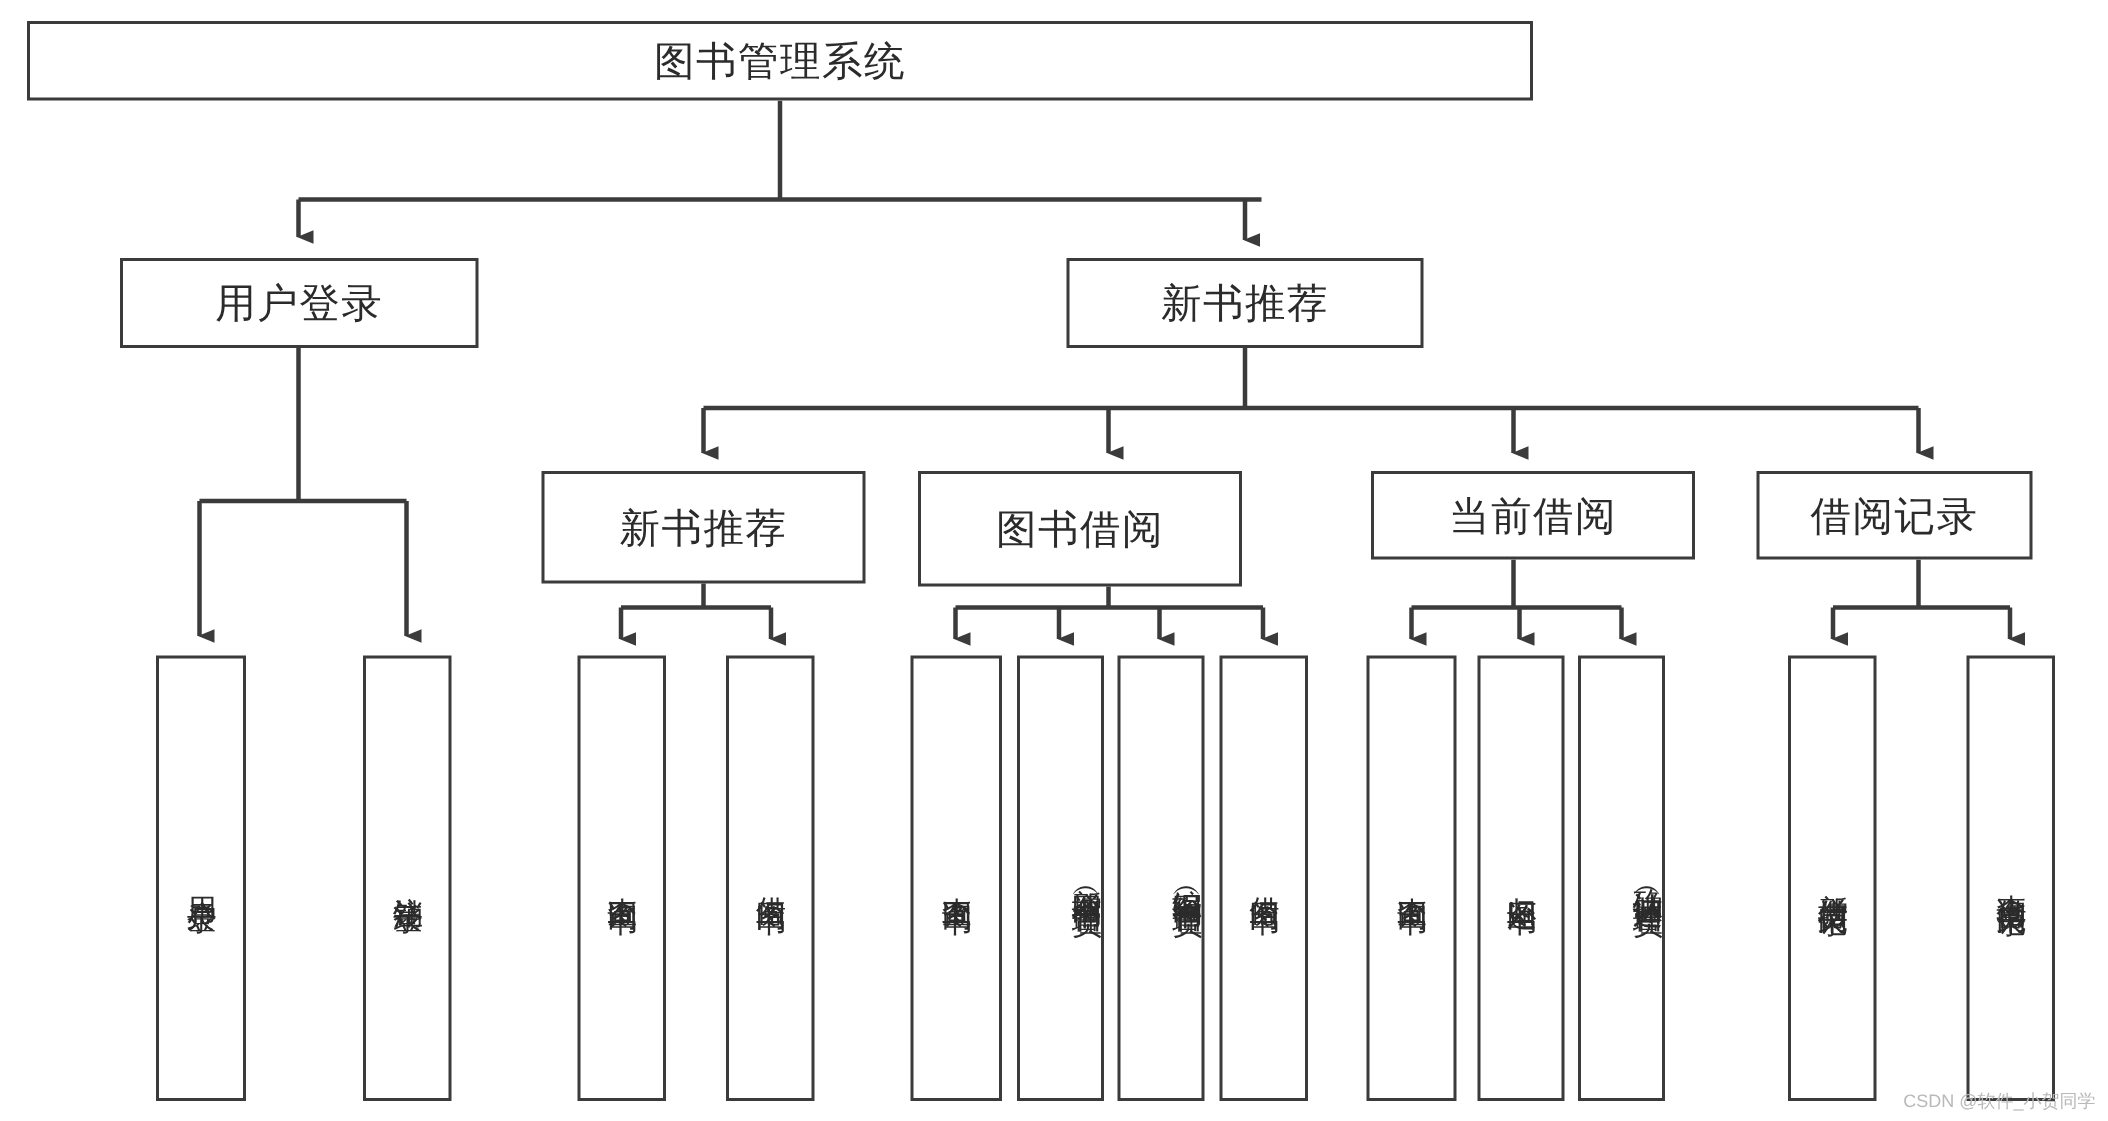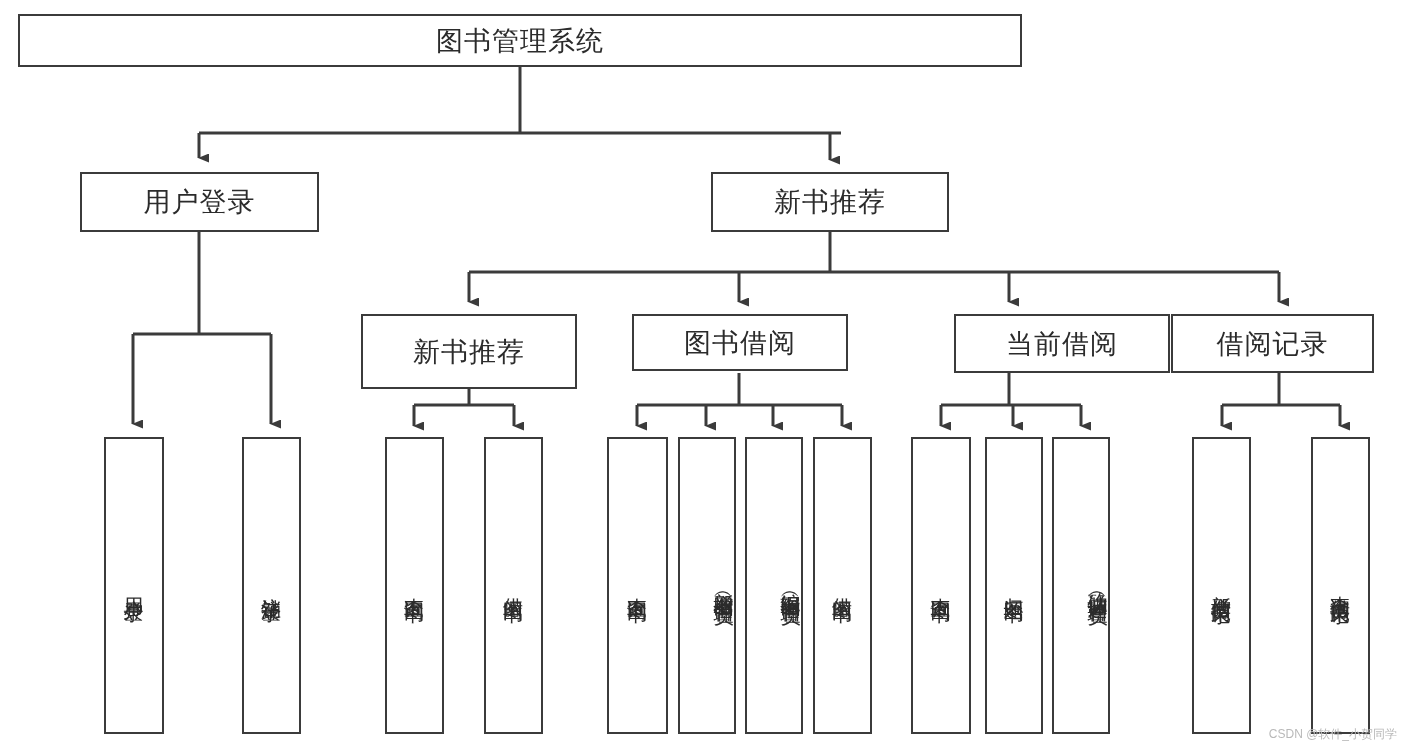--- a/index.html
+++ b/index.html
@@ -77,27 +77,27 @@
   <div class="node h" style="left:80px;top:172px;width:239px;height:60px;">
     <span>用户登录</span>
   </div>
   <div class="node h" style="left:711px;top:172px;width:238px;height:60px;">
     <span>新书推荐</span>
   </div>
 
   <div class="node h" style="left:361px;top:314px;width:216px;height:75px;">
     <span>新书推荐</span>
   </div>
-  <div class="node h" style="left:632px;top:314px;width:216px;height:57px;">
+  <div class="node h" style="left:612px;top:314px;width:216px;height:77px;">
     <span>图书借阅</span>
   </div>
-  <div class="node h" style="left:954px;top:314px;width:216px;height:59px;">
+  <div class="node h" style="left:914px;top:314px;width:216px;height:59px;">
     <span>当前借阅</span>
   </div>
-  <div class="node h" style="left:1171px;top:314px;width:203px;height:59px;">
+  <div class="node h" style="left:1171px;top:314px;width:184px;height:59px;">
     <span>借阅记录</span>
   </div>
 
   <div class="node v" style="left:104px;top:437px;width:60px;height:297px;">
     <span>用户登录</span>
   </div>
   <div class="node v" style="left:242px;top:437px;width:59px;height:297px;">
     <span>注销登录</span>
   </div>
 

